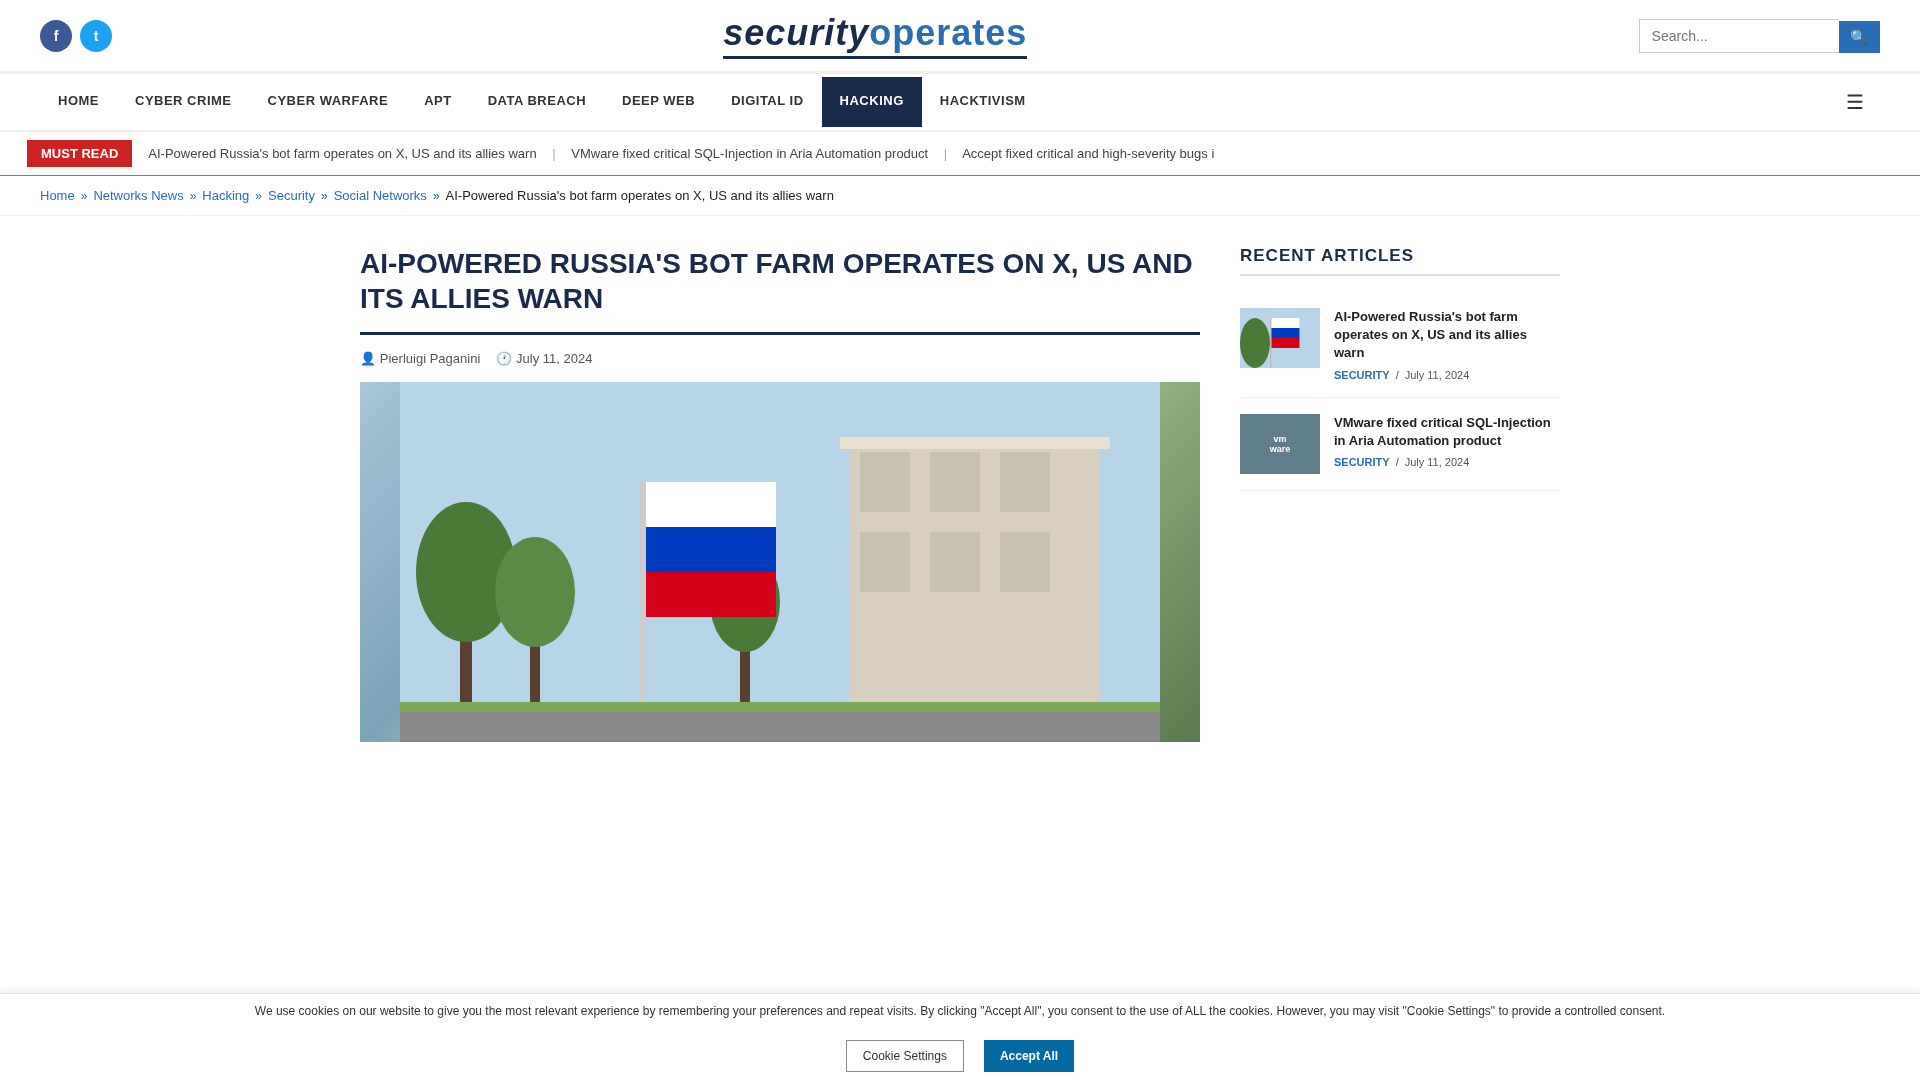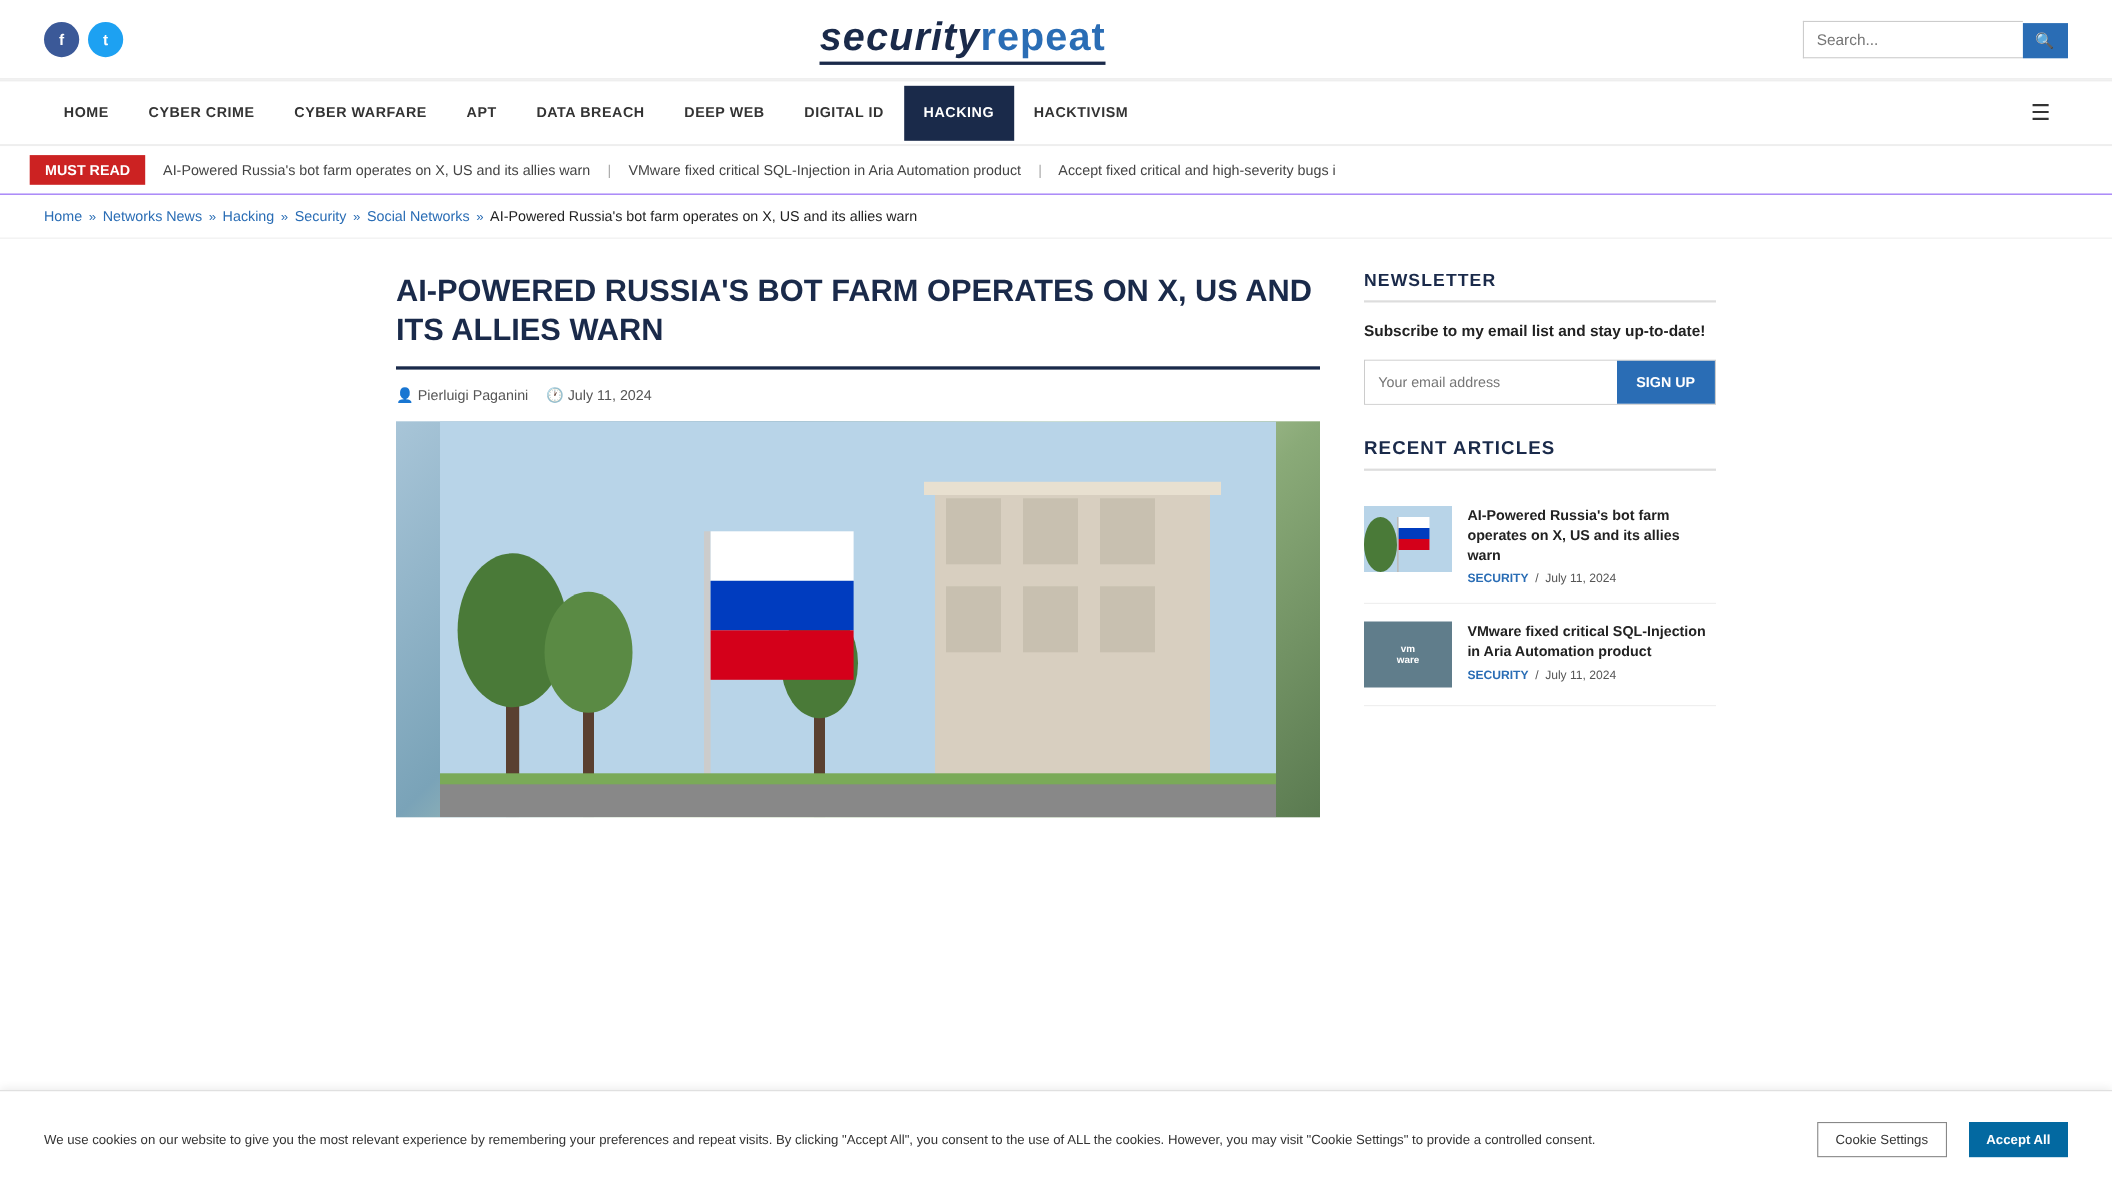--- a/index.html
+++ b/index.html
@@ -145,23 +145,24 @@
       width: 80px; height: 60px;
       background: #607d8b; flex-shrink: 0;
       display: flex; align-items: center; justify-content: center;
       color: #fff; font-size: 10px; font-weight: 700;
     }
 
     
     .cookie-banner {
       position: fixed; bottom: 0; left: 0; right: 0;
       background: #fff; border-top: 1px solid #ddd;
-      padding: 28px 40px; display: flex; align-items: center;
+      padding: 8px 40px; display: flex; align-items: center;
       justify-content: space-between; gap: 20px; z-index: 1000;
       box-shadow: 0 -2px 8px rgba(0,0,0,0.08);
+      flex-direction: column;
     }
     .cookie-text { font-size: 12px; color: #333; flex: 1; line-height: 1.5; }
     .cookie-buttons { display: flex; gap: 20px; flex-shrink: 0; }
     .cookie-settings-btn {
       padding: 8px 16px; border: 1px solid #888; background: #fff;
       font-size: 12px; cursor: pointer; color: #333;
     }
     .accept-all-btn {
       padding: 8px 16px; background: #0369a1; color: #fff;
       border: none; font-size: 12px; cursor: pointer; font-weight: 600;
@@ -169,21 +170,21 @@
   </style>
 </head>
 <body>
 
 <div class="top-bar">
   <div class="social-icons">
     <div class="social-icon facebook-icon">f</div>
     <div class="social-icon twitter-icon">t</div>
   </div>
   <a class="site-logo" href="#">
-    <span style="color:#1a2a4a; font-style:italic;">security</span><span style="color:#2a6db5; font-weight:900;">repeat</span>
+    <span style="color:#1a2a4a; font-style:italic;">security</span><span style="color:#2a6db5; font-weight:900;">operates</span>
   </a>
   <div class="search-container">
     <input class="search-input" type="text" placeholder="Search..." style="">
     <button class="search-button">🔍</button>
   </div>
 </div>
 
 <nav class="main-nav">
   <div class="nav-item">HOME</div>
   <div class="nav-item">CYBER CRIME</div>
@@ -267,28 +268,20 @@
 
         <rect x="0" y="320" width="760" height="40" fill="#7aaa58"></rect>
 
         <rect x="0" y="330" width="760" height="30" fill="#888"></rect>
       </svg>
     </div>
   </article>
 
   <aside class="sidebar">
 
-    <div>
-      <div class="sidebar-section-title">NEWSLETTER</div>
-      <p class="newsletter-subtitle">Subscribe to my email list and stay up-to-date!</p>
-      <div class="email-form">
-        <input class="email-input" type="email" placeholder="Your email address" style="">
-        <button class="signup-button">SIGN UP</button>
-      </div>
-    </div>
 
     <div>
       <div class="recent-articles-title">RECENT ARTICLES</div>
 
       <div class="recent-article">
         <div class="thumb-russia">
           <svg width="80" height="60" viewBox="0 0 80 60" xmlns="http://www.w3.org/2000/svg">
             <rect width="80" height="60" fill="#b8d4e8"></rect>
             <rect x="30" y="10" width="1.5" height="50" fill="#bbb"></rect>
             <rect x="31.5" y="10" width="28" height="10" fill="#fff"></rect>

